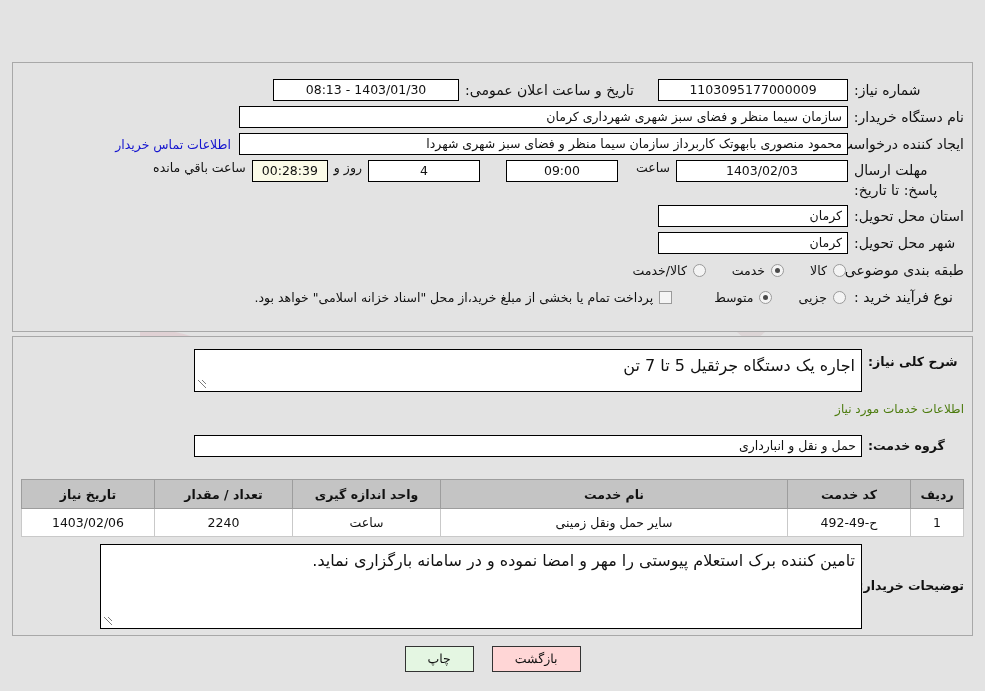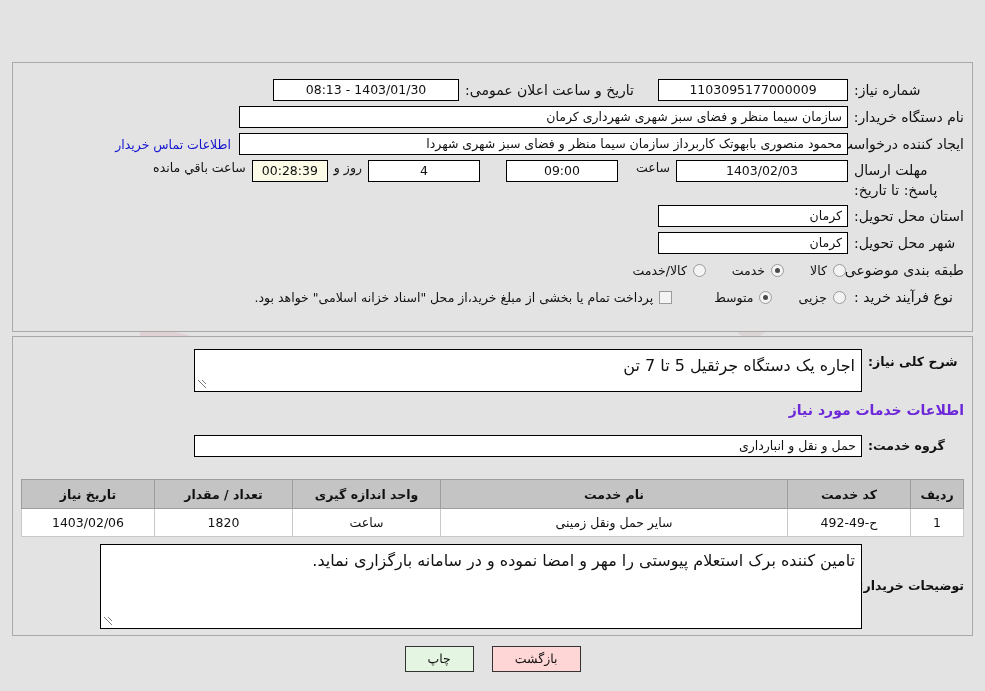--- a/index.html
+++ b/index.html
@@ -152,23 +152,23 @@
     bottom: 3px;
     width: 8px;
     height: 8px;
     background:
       linear-gradient(45deg, transparent 46%, #7a7a7a 46%, #7a7a7a 56%, transparent 56%),
       linear-gradient(45deg, transparent 70%, #7a7a7a 70%, #7a7a7a 80%, transparent 80%);
   }
 
   .section-title {
     position: absolute;
-    font-size: 14px;
-    font-weight: bold;
-    color: #6d28d9;
+    font-size: 12px;
+    font-weight: normal;
+    color: #4d7c0f;
   }
   .bold-lbl { font-weight: bold; font-size: 12.5px; }
 
   
   .tbl-wrap {
     position: absolute;
     top: 142px;
     right: 8px;
     left: 8px;
   }
@@ -365,21 +365,21 @@
             <th style="width:125px;">تعداد / مقدار</th>
             <th style="width:120px;">تاریخ نیاز</th>
           </tr>
         </thead>
         <tbody>
           <tr>
             <td>1</td>
             <td>ح-49-492</td>
             <td>سایر حمل ونقل زمینی</td>
             <td>ساعت</td>
-            <td>1820</td>
+            <td>2240</td>
             <td>1403/02/06</td>
           </tr>
         </tbody>
       </table>
     </div>
 
     <div class="frow" style="top:207px; right:8px; align-items:center;">
       <span class="lbl bold-lbl" style="width:96px;">توضیحات خریدار:</span>
       <div class="ta" style="width:762px; height:85px; margin-right:6px;">تامین کننده برک استعلام پیوستی را مهر و امضا نموده و در سامانه بارگزاری نماید.</div>
     </div>

